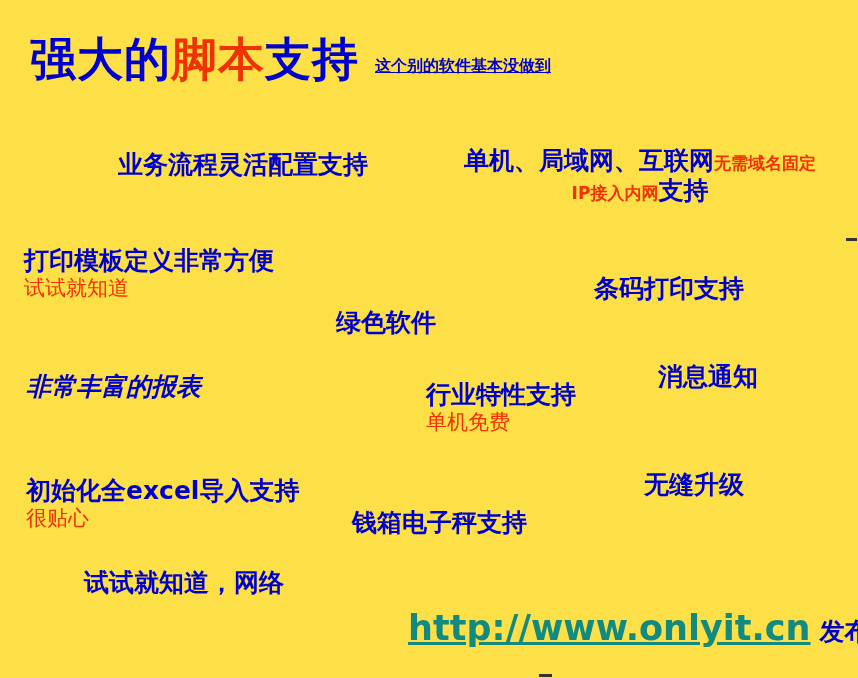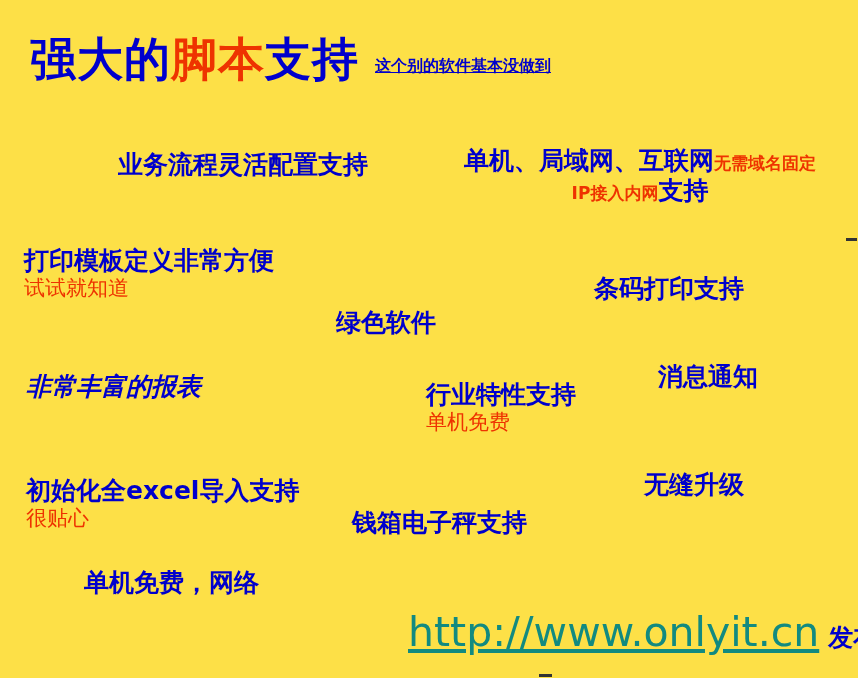--- a/index.html
+++ b/index.html
@@ -71,22 +71,22 @@
   .two-line { white-space: normal; text-align: center; }
 
   
   #footer-row {
     left: 408px;
     top: 608px;
     display: flex;
     align-items: baseline;
   }
   #footer-url {
-    font-size: 41px;
-    font-weight: normal;
+    font-size: 35px;
+    font-weight: bold;
     text-decoration: underline;
     letter-spacing: 0px;
   }
   #footer-suffix {
     font-size: 25px;
     font-weight: bold;
     margin-left: 9px;
   }
 
   
@@ -134,21 +134,21 @@
   <div class="abs feature blue" style="left:644px; top:462px;margin-top:8px;">无缝升级</div>
 
   <div class="abs" style="left:26px; top:476px;">
     <div class="feature blue">初始化全excel导入支持</div>
     <div class="feature-sub red">很贴心</div>
   </div>
 
   <div class="abs feature blue" style="left:352px; top:508px;text-align:right;">钱箱电子秤支持</div>
 
   <div class="abs" style="left:84px; top:568px;">
-    <div class="feature blue">单机免费，网络</div>
+    <div class="feature blue">试试就知道，网络</div>
   </div>
 
 
   <div class="abs" id="footer-row">
     <span id="footer-url" class="teal">http://www.onlyit.cn</span>
     <span id="footer-suffix" class="blue">发布</span>
   </div>
 
   <div class="abs dash" style="left:846px; top:238px; width:11px;"></div>
   <div class="abs dash" style="left:539px; top:674px; width:13px;"></div>

